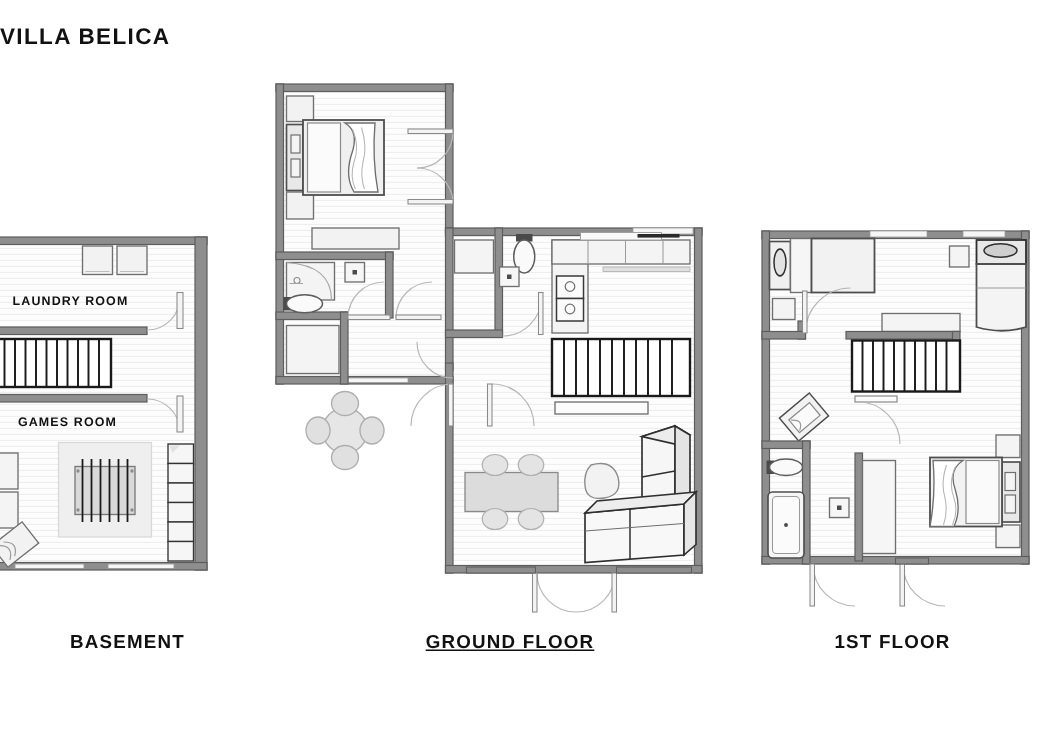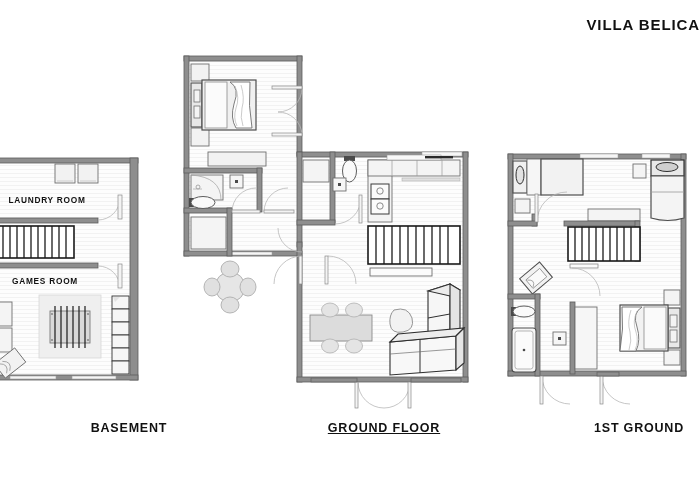--- a/index.html
+++ b/index.html
@@ -2,27 +2,26 @@
 <html><head>
 <meta charset="utf-8">
 <style>
   html,body{margin:0;padding:0;background:#ffffff;}
   body{
     width:700px;height:500px;position:relative;overflow:hidden;
     font-family:"Liberation Sans","DejaVu Sans",sans-serif;
     background:#ffffff;
   }
   #plan-title{
-    position:absolute;left:0;top:16px;width:700px;text-align:right;
+    position:absolute;left:0;top:16px;width:700px;text-align:left;
     font-size:15px;font-weight:bold;letter-spacing:.9px;color:#111;
   }
   .floor-caption{
     position:absolute;font-size:12.5px;font-weight:bold;letter-spacing:.8px;color:#111;
     text-align:center;
-    padding-left:44px;
   }
   #caption-basement{left:0px;top:421px;width:170px;}
   #caption-ground{left:240px;top:421px;width:200px;text-decoration:underline;}
   #caption-first{left:510px;top:421px;width:170px;}
 
   .floor{position:absolute;}
   svg{display:block;overflow:visible;}
   .room-label{
     font-family:"Liberation Sans","DejaVu Sans",sans-serif;
     font-size:8.3px;font-weight:bold;letter-spacing:.75px;fill:#111;
@@ -480,13 +479,13 @@
   <g fill="#f4f4f4" stroke="#8a8a8a" stroke-width="0.7">
     <rect x="48" y="234" width="3" height="28"></rect>
     <rect x="108" y="234" width="3" height="28"></rect>
     <rect x="105" y="230" width="22" height="4" fill="#8e8e8e" stroke="#5d5d5d"></rect>
   </g>
 </svg>
 </div>
 
 <div class="floor-caption" id="caption-basement">BASEMENT</div>
 <div class="floor-caption" id="caption-ground">GROUND FLOOR</div>
-<div class="floor-caption" id="caption-first">1ST GROUND</div>
+<div class="floor-caption" id="caption-first">1ST FLOOR</div>
 
 </body></html>

